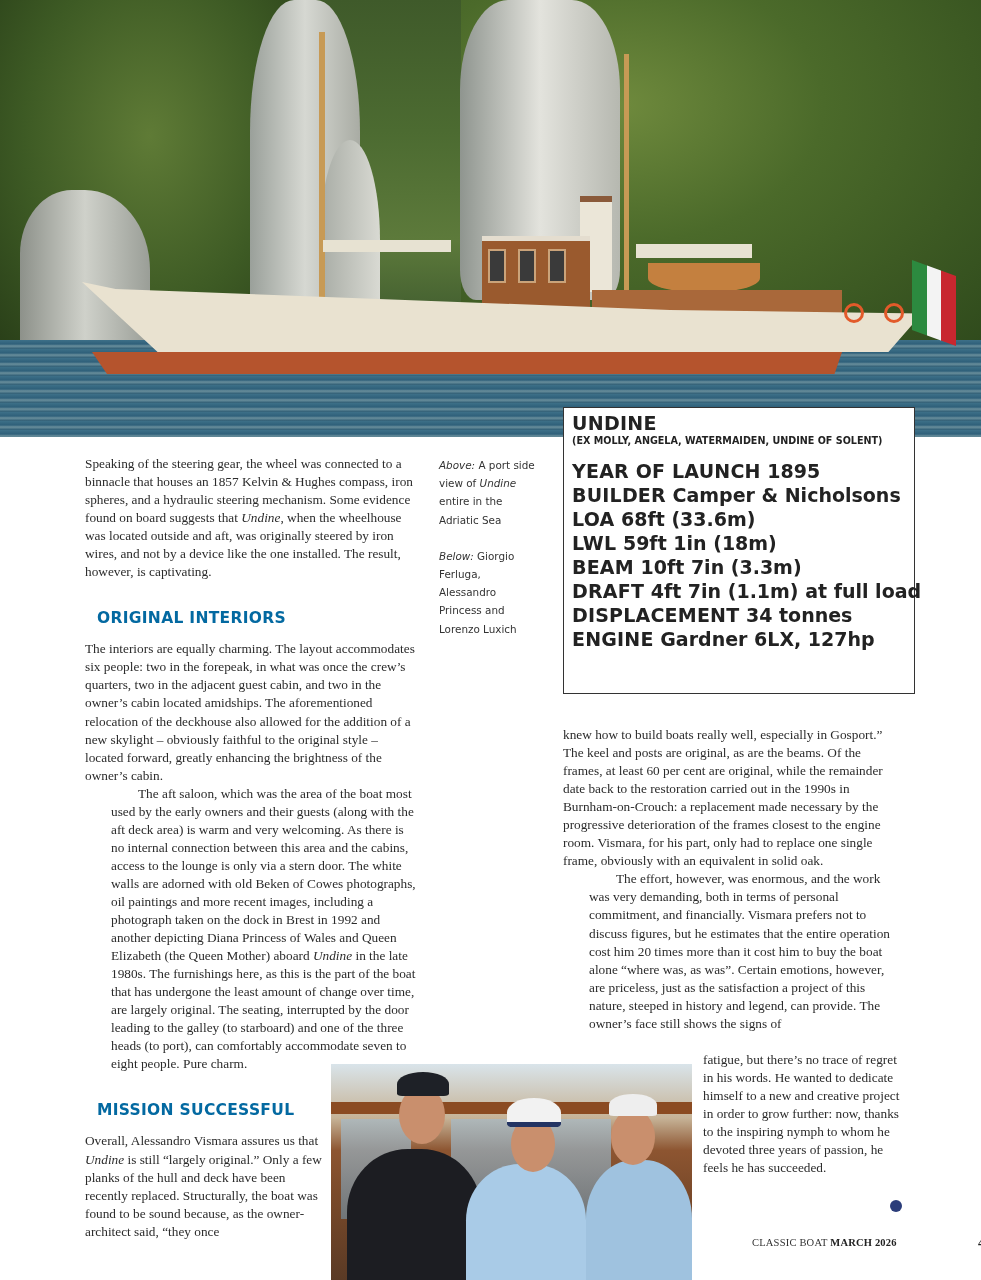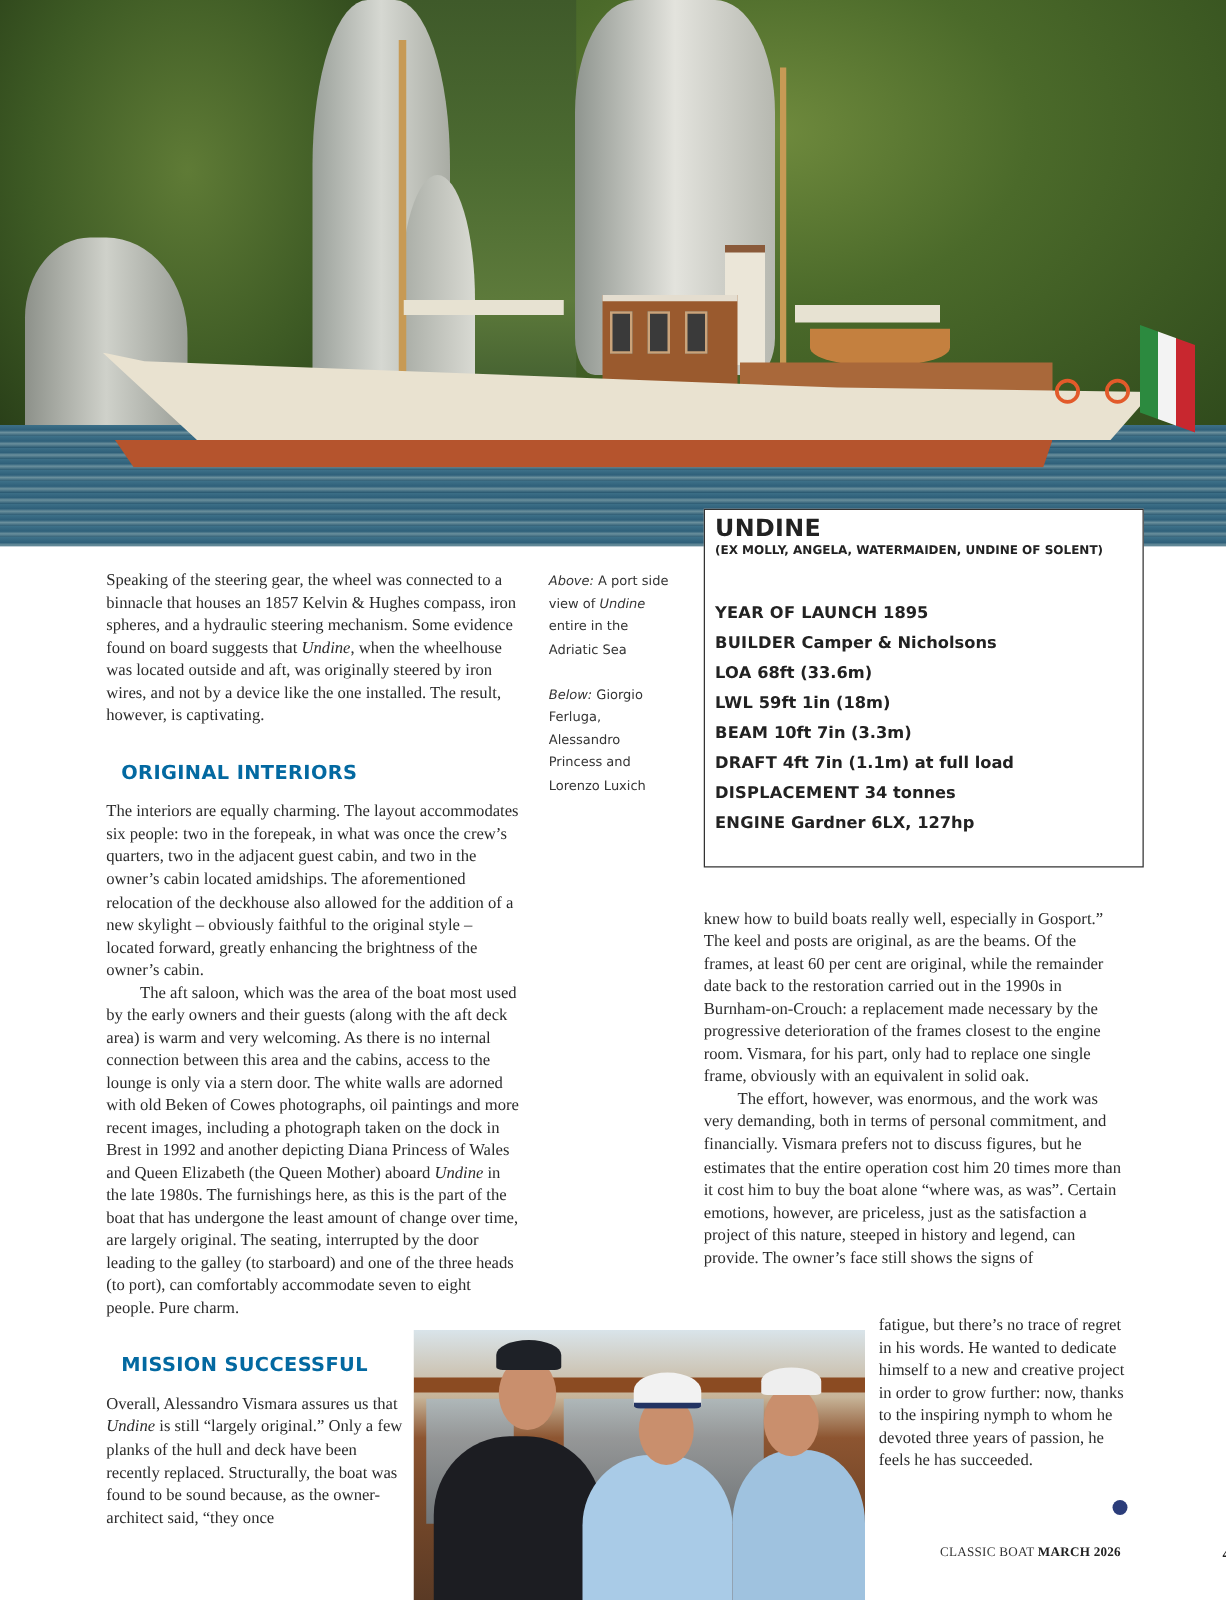--- a/index.html
+++ b/index.html
@@ -31,28 +31,28 @@
   .hero .mast2 { position:absolute; left:624px; top:54px; width:5px; height:250px; background:#c79a55; }
   .hero .sail1 { position:absolute; left:323px; top:240px; width:128px; height:12px; background:#e7e2d2; }
   .hero .sail2 { position:absolute; left:636px; top:244px; width:116px; height:14px; background:#e7e2d2; }
   .hero .flag { position:absolute; left:912px; top:268px; width:44px; height:70px;
     background:linear-gradient(90deg,#2c8a3f 0 33%,#f3f3f3 33% 66%,#c8272f 66% 100%); transform:skewY(20deg); }
   .hero .buoy { position:absolute; top:303px; width:14px; height:14px; border:3px solid #e25a2a; border-radius:50%; }
 
   
   .spec { position:absolute; left:563px; top:407px; width:352px; height:287px; background:#fff; border:1px solid #333; box-sizing:border-box; padding:3px 0 0 8px; font-family:"DejaVu Sans", sans-serif; color:#222; }
   .spec .title { font-size:19px; font-weight:bold; letter-spacing:0.3px; line-height:24px; }
-  .spec .sub { font-size:9.6px; font-weight:bold; line-height:12px; margin-bottom:32px; }
-  .spec .row { font-size:13px; font-weight:bold; line-height:24px; white-space:nowrap; }
+  .spec .sub { font-size:9.6px; font-weight:bold; line-height:12px; margin-bottom:12px; }
+  .spec .row { font-size:19px; font-weight:bold; line-height:24px; white-space:nowrap; }
   .spec .row .k { font-weight:bold; letter-spacing:0.2px; }
 
   
   .col { position:absolute; font-size:13.3px; line-height:18.05px; color:#2b2b2b; }
   .col p { margin:0; }
-  .col p.indent { text-indent:27px; }
+  .col p.indent { text-indent:27px;margin-left:26px; }
   .col em { font-style:italic; }
   .col1 { left:85px; top:455px; width:333px; }
   .col3 { left:563px; top:726px; width:335px; }
   .col3b { left:703px; top:1051px; width:200px; }
   h2.sec { margin:12px; font-family:"DejaVu Sans", sans-serif; font-weight:bold; font-size:15.5px; line-height:19px; color:#0369a1; letter-spacing:0.3px; }
   .gap { height:16px; }
 
   
   .caption { position:absolute; left:439px; top:456px; width:100px; font-family:"DejaVu Sans", sans-serif; font-size:10.4px; line-height:18.2px; color:#333; }
   .caption p { margin:0; }

